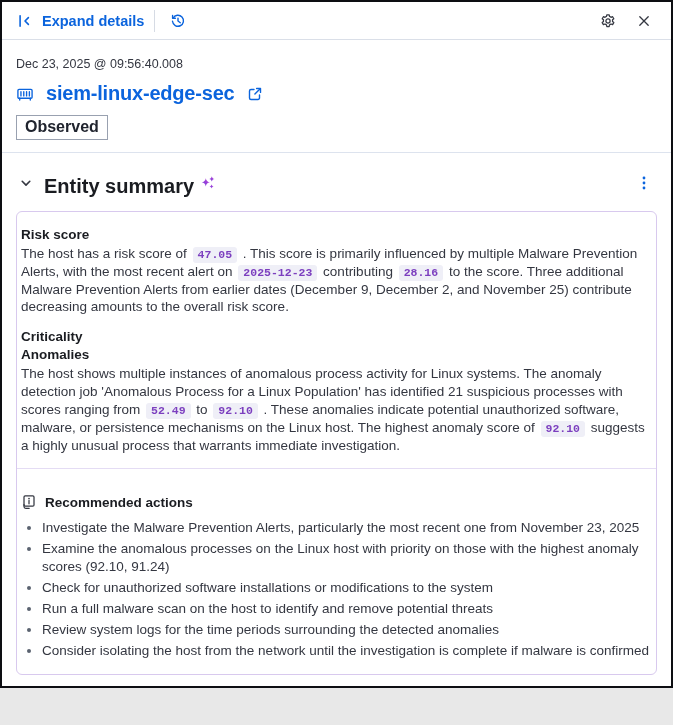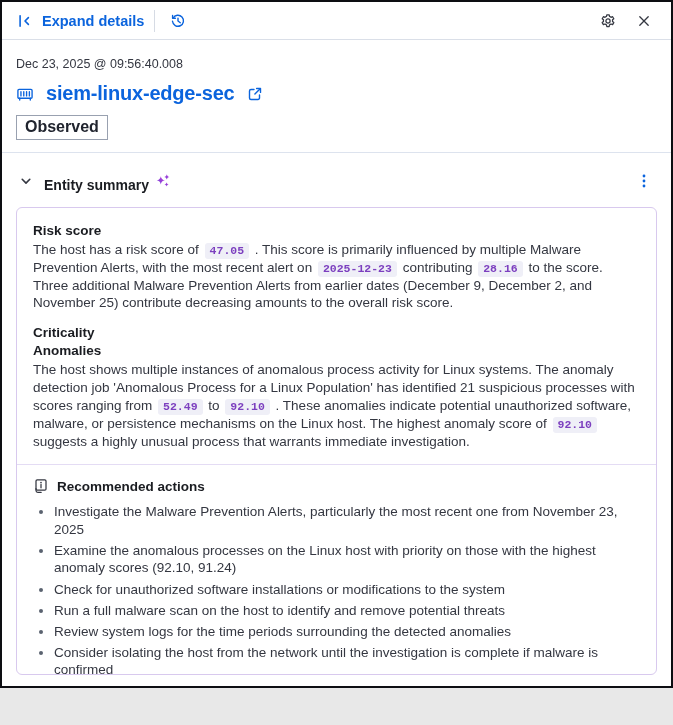--- a/index.html
+++ b/index.html
@@ -32,33 +32,33 @@
   .content{padding:12px 14px 0;flex:none;}
   .timestamp{font-size:12.5px;color:var(--text);margin-top:5px;}
   .title-row{display:flex;align-items:center;gap:12px;margin-top:11px;color:var(--blue);}
   .host-name{font-size:20px;font-weight:700;color:var(--blue);letter-spacing:-0.2px;cursor:pointer;}
   .badge{display:inline-block;margin-top:10px;border:1px solid #99a1b0;border-radius:0;
          padding:2px 8px 3px;font-size:16px;font-weight:600;color:#20242e;background:#fff;}
   .full-divider{height:1px;background:var(--divider);margin:12px -14px 0;}
 
   
   .summary-header{display:flex;align-items:center;padding:15px 14px 13px;flex:none;}
-  .summary-title{font-size:14px;font-weight:700;color:var(--heading);margin:7px 6px 0 8px;}
+  .summary-title{font-size:20px;font-weight:700;color:var(--heading);margin:7px 6px 0 8px;}
   .chev-btn{color:#343741;}
 
   
   .card{margin:0 14px 11px;border:1px solid var(--card-border);border-radius:6px;
-        padding:15px 16px 14px;flex:1;overflow:hidden;display:flex;flex-direction:column;}
+        padding:15px 4px 14px;flex:1;overflow:hidden;display:flex;flex-direction:column;}
   .sec h4{margin:0 0 3px;font-size:13.5px;font-weight:700;color:var(--heading);}
   .sec p{margin:0 0 13px;font-size:13.5px;line-height:1.32;color:var(--text);}
   code.chip{font-family:"Liberation Mono","DejaVu Sans Mono",monospace;font-size:11.5px;
             font-weight:700;color:#7c3fbf;background:#efeff7;border-radius:3px;
             padding:1px 5px 2px;margin:0 2px;white-space:nowrap;}
   .card-divider{height:1px;background:#e4dcf4;margin:1px -16px 13px;flex:none;}
-  .rec-header{display:flex;align-items:center;gap:8px;margin:0 0 9px;
+  .rec-header{display:flex;align-items:center;gap:8px;margin:12px 0 9px;
               font-size:13.5px;font-weight:700;color:var(--heading);}
   .rec-header .ic{color:#343741;}
   ul.rec-list{margin:0;padding:0 0 0 21px;}
   ul.rec-list li{font-size:13.5px;color:var(--text);line-height:1.3;margin:0 0 3.5px;}
   ul.rec-list li::marker{color:#5a6270;}
 </style>
 </head>
 <body>
 
 <div class="frame">

